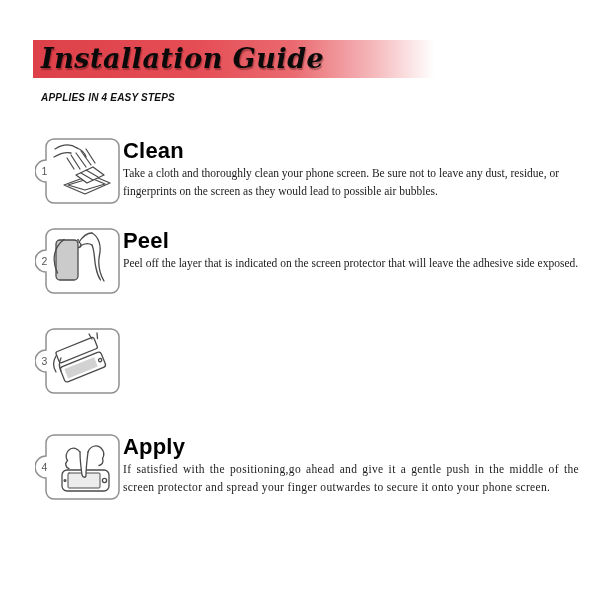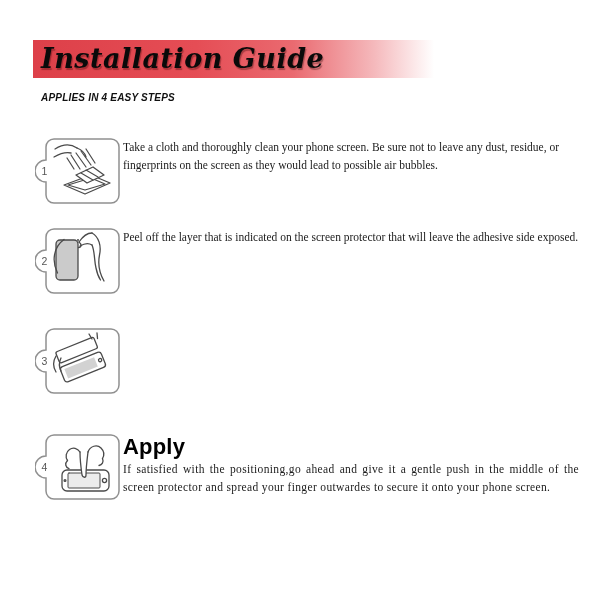--- a/index.html
+++ b/index.html
@@ -90,20 +90,21 @@
             <path d="M46 35 L58 42 M51 32 L63 39" stroke-width="1.1"></path>
             <path d="M20 11 C28 6 36 6 42 10"></path>
             <path d="M19 19 C26 15 31 14 36 15"></path>
             <path d="M42 10 C47 12 50 15 51 19"></path>
             <path d="M36 17 L45 31 M41 15 L51 29 M46 13 L56 27 M51 11 L60 25 M32 20 L39 31" stroke-width="1.2"></path>
           </g>
         </svg>
         <span class="step-num">1</span>
       </div>
       <div class="step-text">
+        <h2>Clean</h2>
         <p>Take a cloth and thoroughly clean your phone screen. Be sure not to leave any dust, residue, or fingerprints on the screen as they would lead to possible air bubbles.</p>
       </div>
     </div>
 
     <div class="step">
       <div class="icon-wrap">
         <svg viewBox="0 0 86 66" width="86" height="66">
           <path class="frame" d="M19 1 H76 A8 8 0 0 1 84 9 V57 A8 8 0 0 1 76 65 H19 A8 8 0 0 1 11 57 V44 A11 11 0 0 1 11 22 V9 A8 8 0 0 1 19 1 Z"></path>
           <g class="art">
             <rect x="21" y="12" width="22" height="40" rx="4" fill="#cbcbcb"></rect>
@@ -112,20 +113,21 @@
             <path d="M44 14 C48 8 53 5 57 5"></path>
             <path d="M45 18 C50 15 54 15 57 17"></path>
             <path d="M44 14 C47 16.5 46.5 19.5 43.5 19.5"></path>
             <path d="M57 5 C64 9 66.5 18 64.5 27 C62.5 37 64.5 45 69 53"></path>
             <path d="M57 17 C60 24 59 32 61 40 C62 45 63.5 49 65.5 52"></path>
           </g>
         </svg>
         <span class="step-num">2</span>
       </div>
       <div class="step-text">
+        <h2>Peel</h2>
         <p>Peel off the layer that is indicated on the screen protector that will leave the adhesive side exposed.</p>
       </div>
     </div>
 
     <div class="step">
       <div class="icon-wrap">
         <svg viewBox="0 0 86 66" width="86" height="66">
           <path class="frame" d="M19 1 H76 A8 8 0 0 1 84 9 V57 A8 8 0 0 1 76 65 H19 A8 8 0 0 1 11 57 V44 A11 11 0 0 1 11 22 V9 A8 8 0 0 1 19 1 Z"></path>
           <g class="art">
             <g transform="rotate(-22 47 34)">

